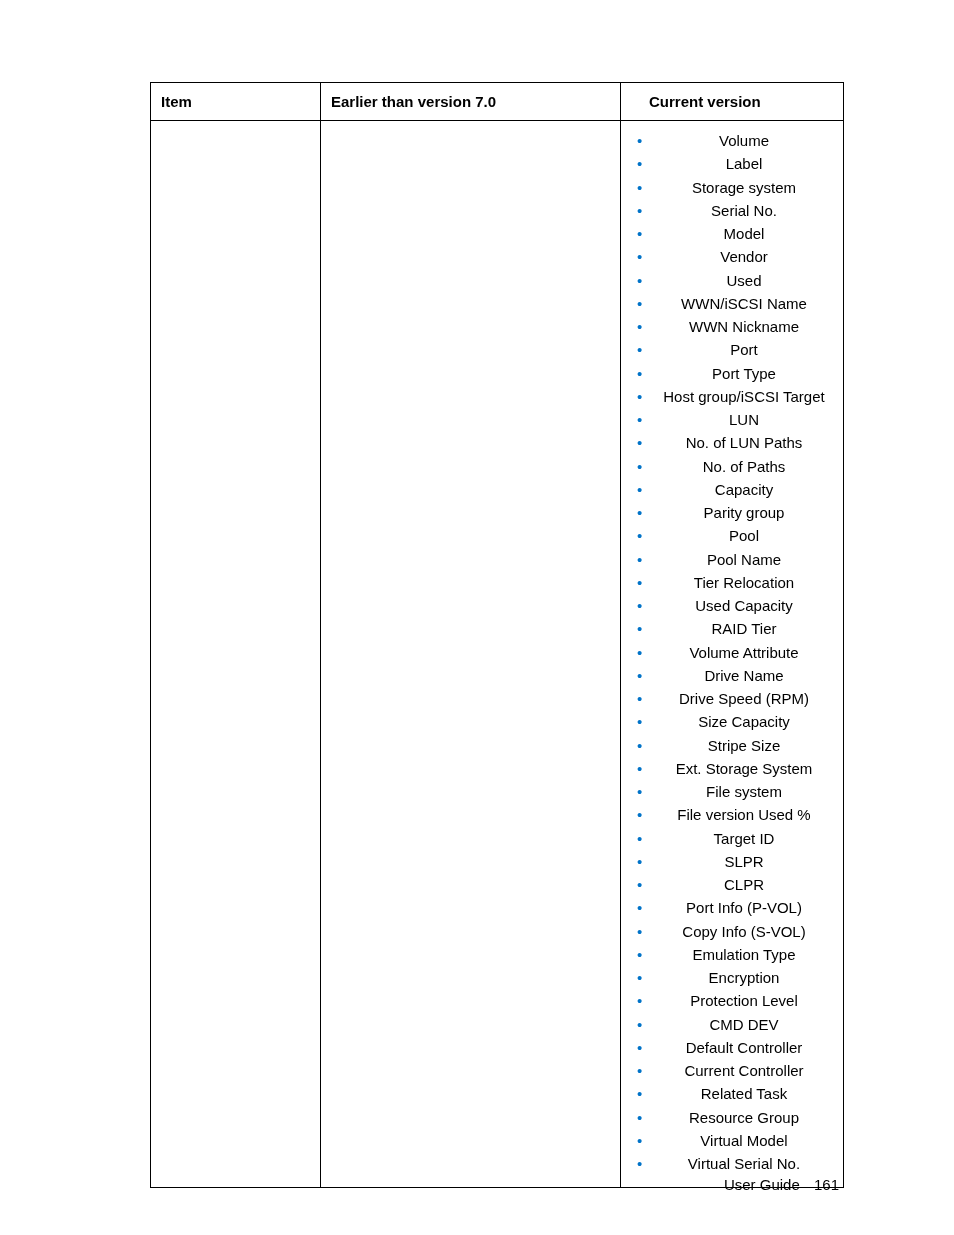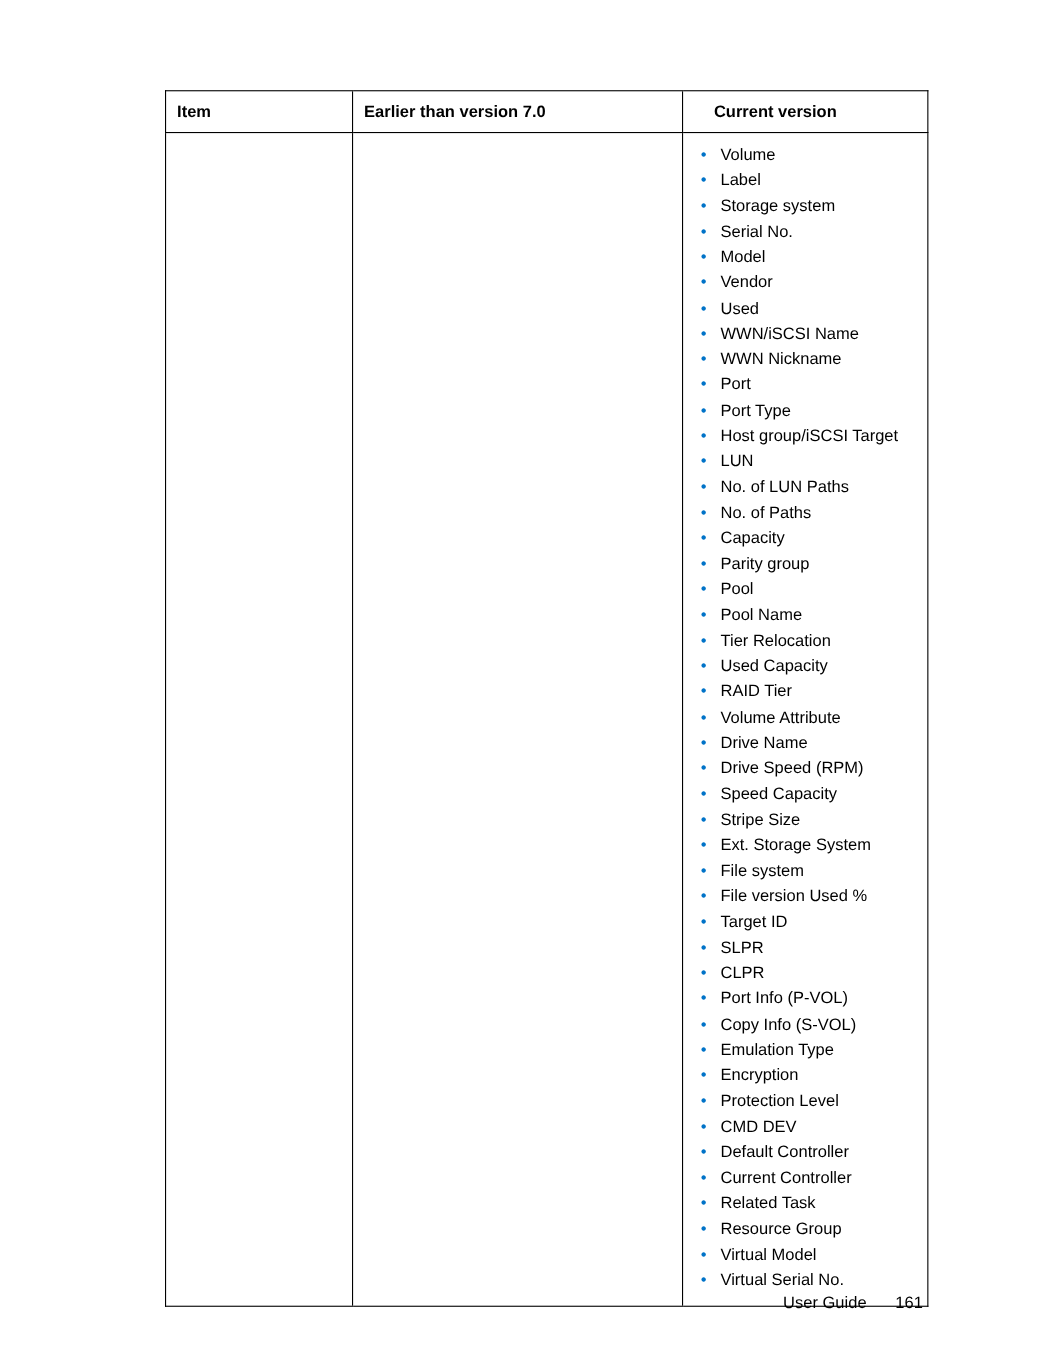--- a/index.html
+++ b/index.html
@@ -48,37 +48,38 @@
   ul.bullets {
     list-style: none;
     margin: 0;
     padding: 0 0 0 4px;
   }
   ul.bullets li {
     position: relative;
     padding-left: 20px;
     line-height: 1.55;
     font-size: 15px;
+    text-align: center;
   }
   ul.bullets li::before {
     content: "•";
     position: absolute;
     left: 2px;
     top: 0;
     color: #0073c8;
     font-size: 15px;
     line-height: 1.55;
   }
   .footer {
     position: absolute;
     bottom: 42px;
     right: 115px;
     font-size: 15px;
   }
-  .footer .label { margin-right: 22px; }
+  .footer .label { margin-right: 10px; }
 </style>
 </head>
 <body>
 
 <div class="page">
   <table class="main">
     <colgroup>
       <col class="c1">
         <col class="c2">
         <col class="c3">
@@ -114,21 +115,21 @@
               <li>Capacity</li>
               <li>Parity group</li>
               <li>Pool</li>
               <li>Pool Name</li>
               <li>Tier Relocation</li>
               <li>Used Capacity</li>
               <li>RAID Tier</li>
               <li>Volume Attribute</li>
               <li>Drive Name</li>
               <li>Drive Speed (RPM)</li>
-              <li>Speed Capacity</li>
+              <li>Size Capacity</li>
               <li>Stripe Size</li>
               <li>Ext. Storage System</li>
               <li>File system</li>
               <li>File version Used %</li>
               <li>Target ID</li>
               <li>SLPR</li>
               <li>CLPR</li>
               <li>Port Info (P-VOL)</li>
               <li>Copy Info (S-VOL)</li>
               <li>Emulation Type</li>

